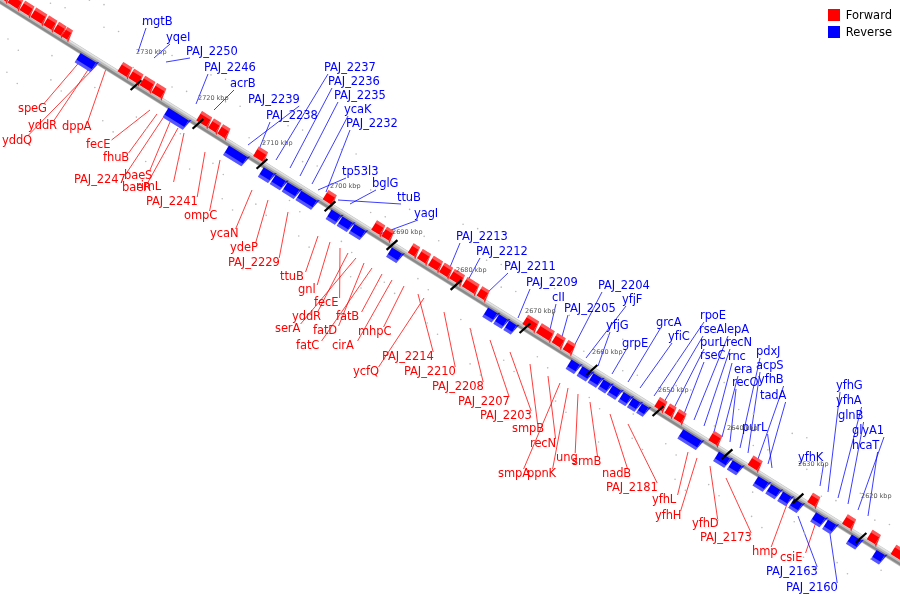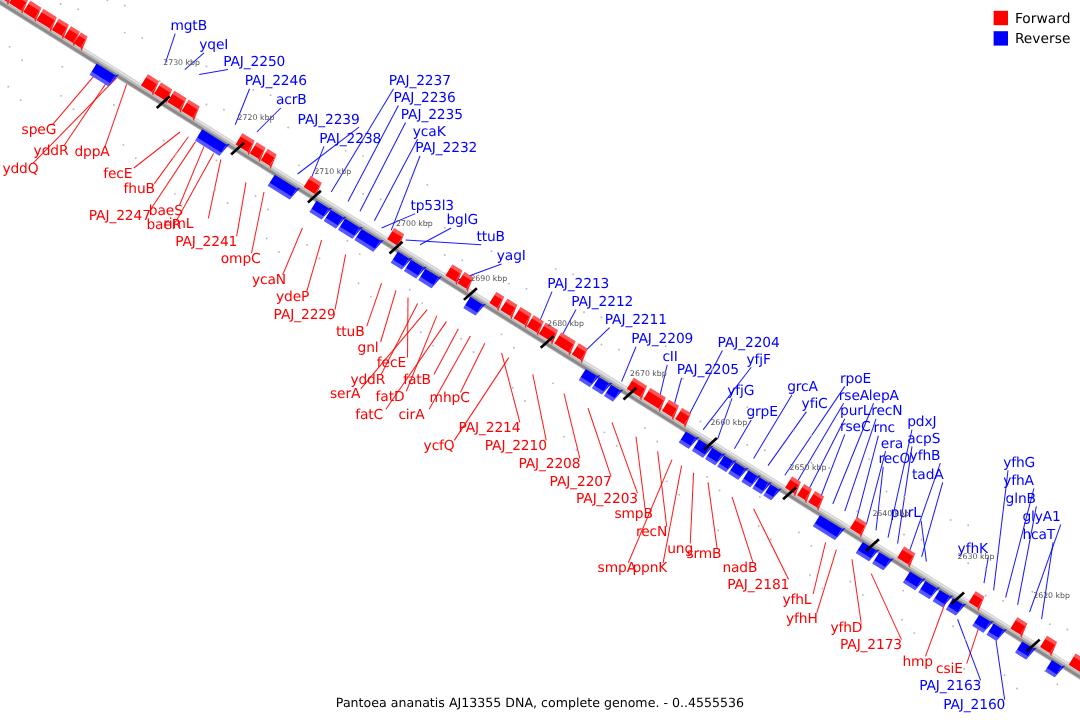--- a/index.html
+++ b/index.html
@@ -765,14 +765,13 @@
     <div class="legrow">
       <span class="swatch" style="background: rgb(255, 0, 0);"></span>
       <span class="legtxt">Forward</span>
     </div>
     <div class="legrow">
       <span class="swatch" style="background: rgb(0, 0, 255);"></span>
       <span class="legtxt">Reverse</span>
     </div>
   </div>
 
-  <div id="caption">Pantoea ananatis AJ13355 DNA, complete genome. - 0..4555536</div>
 </div>
 
 </body></html>

